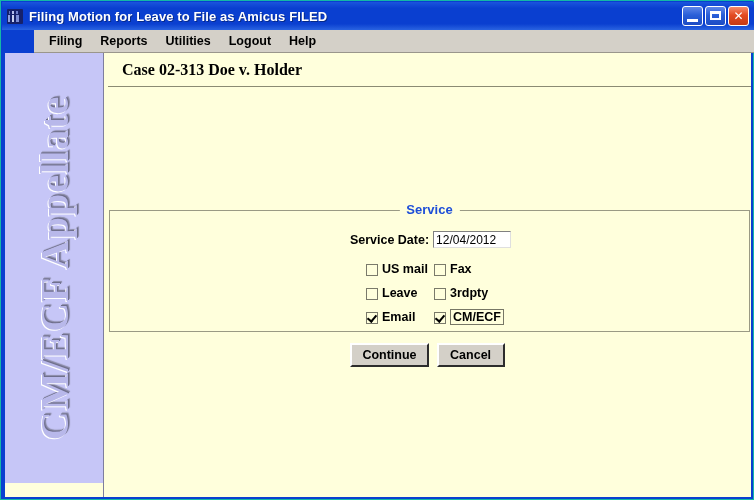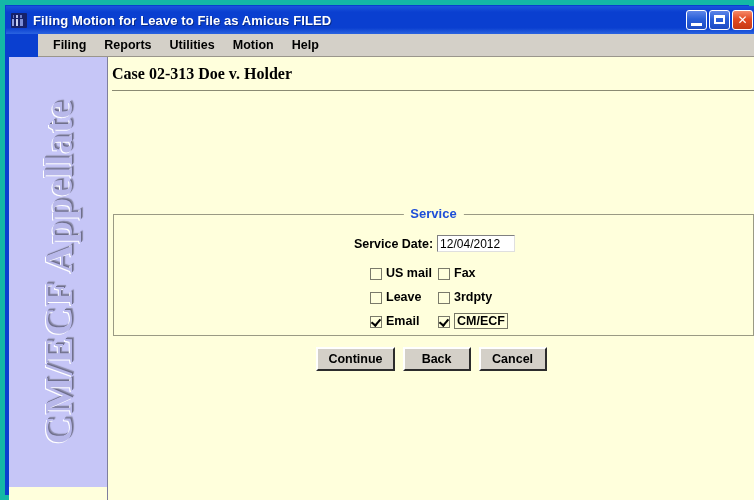--- a/index.html
+++ b/index.html
@@ -15,21 +15,21 @@
   }
 
   
   #window {
     position: absolute;
     left: 0; top: 0;
     width: 754px;
     height: 500px;
     box-sizing: border-box;
     background: #0a3fd0;
-    border: 5px solid #14b8a6;
+    border: 1px solid #14b8a6;
   }
 
   
   #titlebar {
     position: absolute;
     left: 1px; top: 1px;
     width: 752px;
     height: 28px;
     background: linear-gradient(to bottom, #1a55dd 0%, #0a3fd0 22%, #0a3fd0 78%, #2a63e0 100%);
     display: flex;
@@ -184,21 +184,21 @@
   }
 
   #case-header {
     position: absolute;
     left: 0; top: 0;
     width: 647px;
     height: 33px;
     box-sizing: border-box;
     display: flex;
     align-items: center;
-    padding-left: 4px;
+    padding-left: 18px;
   }
   #case-title {
     font-family: "Liberation Serif", serif;
     font-size: 16px;
     font-weight: bold;
     color: #000000;
     white-space: nowrap;
   }
   #header-rule {
     position: absolute;
@@ -371,21 +371,21 @@
       <div class="win-btn close">
           <span class="glyph">✕</span>
         </div>
     </div>
   </div>
 
   <div id="menubar">
     <div class="menu-item">Filing</div>
     <div class="menu-item">Reports</div>
     <div class="menu-item">Utilities</div>
-    <div class="menu-item">Motion</div>
+    <div class="menu-item">Logout</div>
     <div class="menu-item">Help</div>
   </div>
 
   <div id="client">
 
     <div id="sidebar">
       <div id="sidebar-label">CM/ECF Appellate</div>
     </div>
     <div id="bottom-strip"></div>
 
@@ -433,19 +433,18 @@
           </div>
           <div class="cb-cell col-right">
             <span class="cbox checked"></span>
             <span class="cb-label focused">CM/ECF</span>
           </div>
         </div>
       </div>
 
       <div id="button-row">
         <button class="push-btn">Continue</button>
-        <button class="push-btn">Back</button>
         <button class="push-btn">Cancel</button>
       </div>
 
     </div>
   </div>
 </div>
 
 </body></html>

